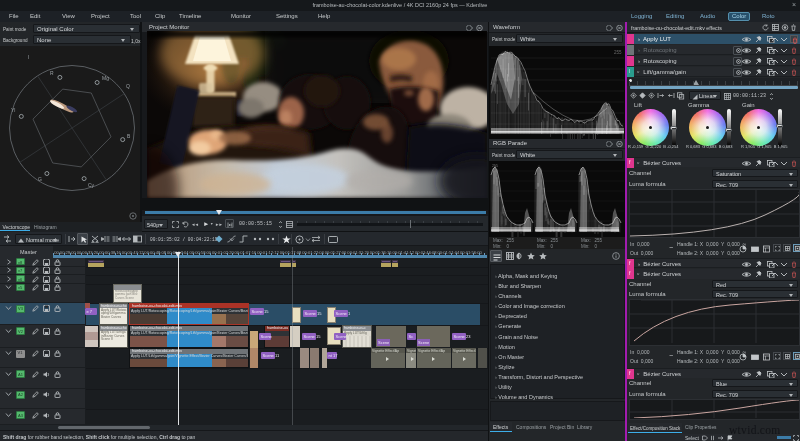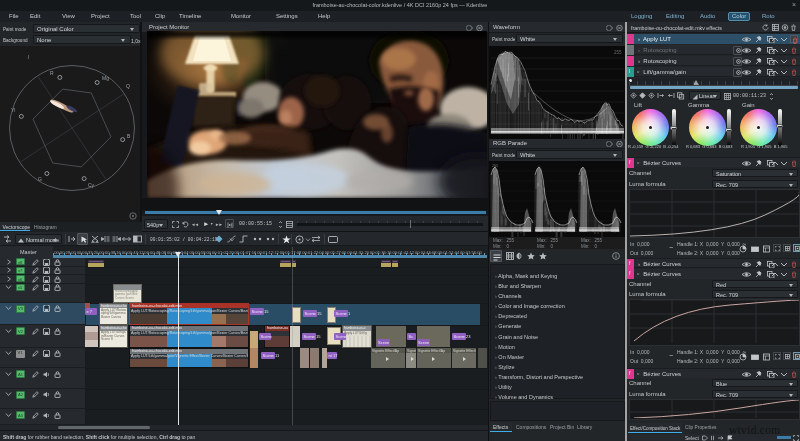--- a/index.html
+++ b/index.html
@@ -758,21 +758,21 @@
   <div class="abs" style="left:0;top:173px;width:137px;height:11px;">
     <div class="abs" style="left:1px;top:0;width:22px;height:10px;background:#26292d;border-bottom:1.5px solid #3daee9;">
           <span style="font-size:5px;color:#d0d3d5;position:absolute;left:3px;top:1.5px;">Effects</span>
         </div>
     <span class="abs" style="left:27px;top:1.5px;font-size:5px;color:#9aa0a4;">Compositions</span>
     <span class="abs" style="left:61px;top:1.5px;font-size:5px;color:#9aa0a4;">Project Bin</span>
     <span class="abs" style="left:88px;top:1.5px;font-size:5px;color:#9aa0a4;">Library</span>
   </div>
 </div>
 
-<div class="abs" style="left:625px;top:22px;width:175px;height:419px;background:#232629;border-left:2px solid #a3a3a3;text-decoration:underline;" id="stack">
+<div class="abs" style="left:625px;top:22px;width:175px;height:419px;background:#232629;border-left:2px solid #a21caf;text-decoration:underline;" id="stack">
 
   <div class="ttl abs" style="left:0;top:0;width:173px;height:11px;">
     <span style="font-size:5.3px;color:#cdd0d2;position:absolute;left:4px;top:2.5px;">framboise-ou-chocolat-edit.mkv effects</span>
     <svg class="abs" style="right:4px;top:2px;" width="34" height="7">
           <g stroke="#b6babd" fill="none" stroke-width="0.8">
             <path d="M6,3.5 a2.5,2.5 0 1 1 -1,-2 M5,0.5 v1.5 h-1.5"></path>
             <rect x="10.5" y="0.5" width="6" height="6"></rect>
             <path d="M12.5,0.5 v6 M10.5,2.5 h6 M10.5,4.5 h6"></path>
             <circle cx="23" cy="3.5" r="2.8"></circle>
             <circle cx="23" cy="3.5" r="0.9" fill="#b6babd"></circle>

